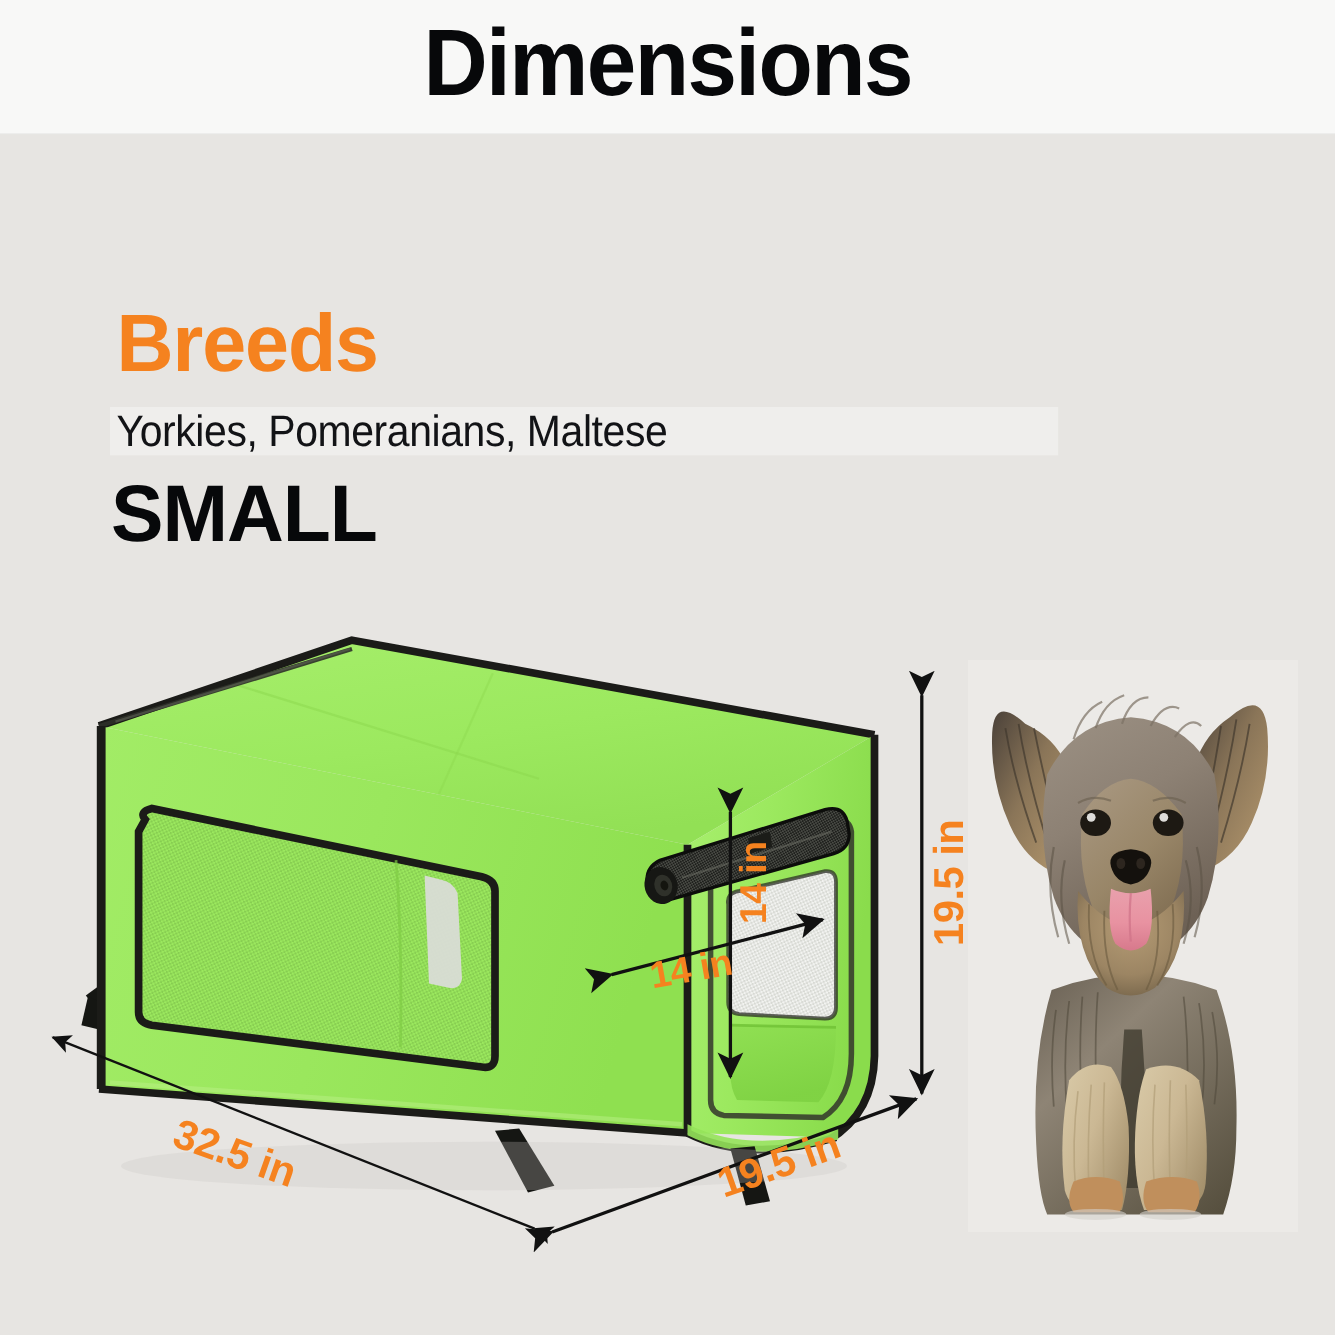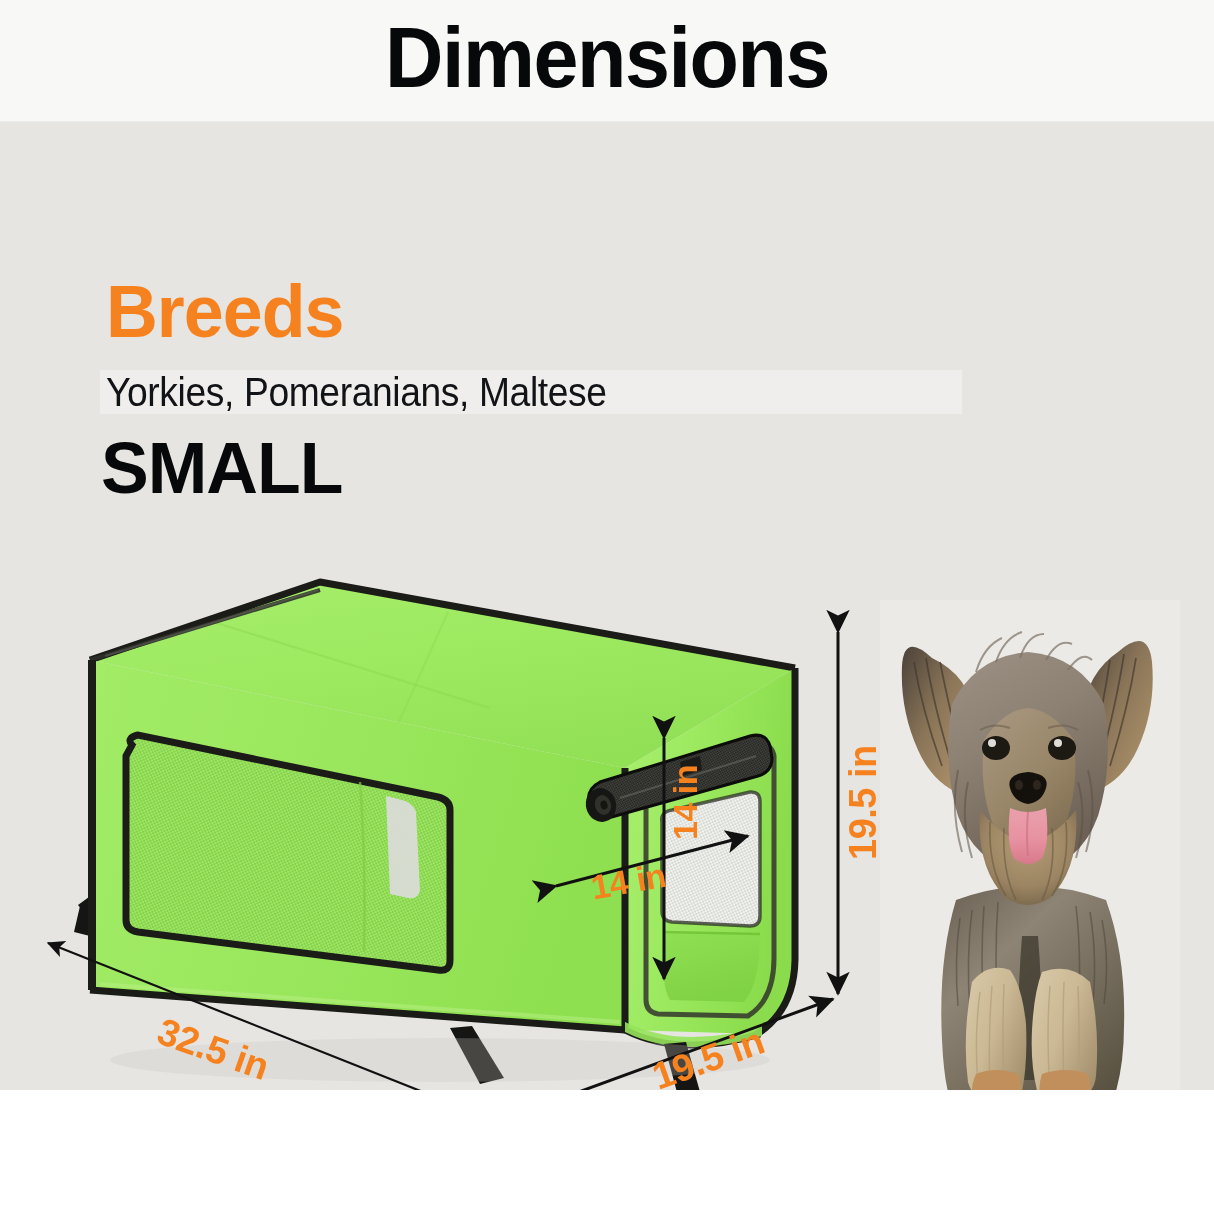--- a/index.html
+++ b/index.html
@@ -4,21 +4,21 @@
 <title>Dimensions</title>
 <style>
   html, body {
     margin: 0;
     padding: 0;
     background: #ffffff;
   }
   #page {
     position: relative;
     width: 1214px;
-    height: 1090px;
+    height: 1214px;
     overflow: hidden;
     font-family: "Liberation Sans", "DejaVu Sans", sans-serif;
     background: #e7e5e2;
     -webkit-font-smoothing: antialiased;
   }
 
   
   #header-band {
     position: absolute;
     left: 0; top: 0;

